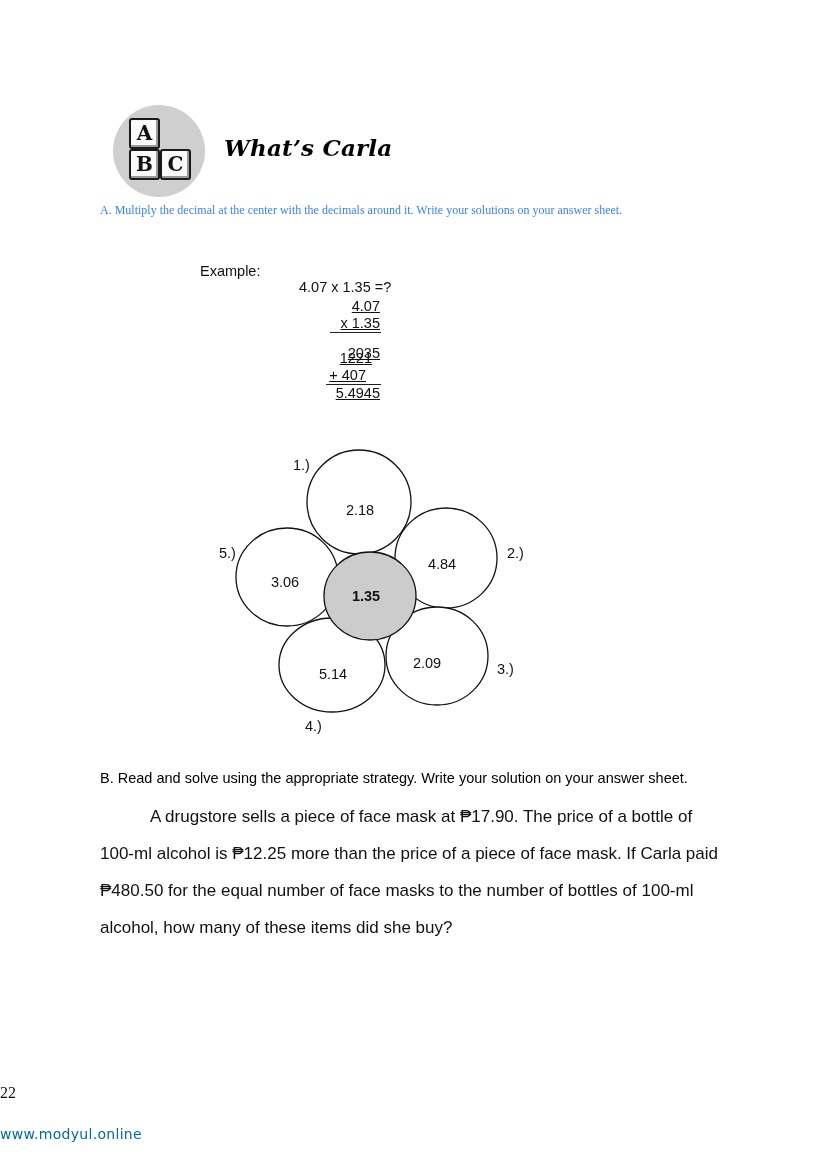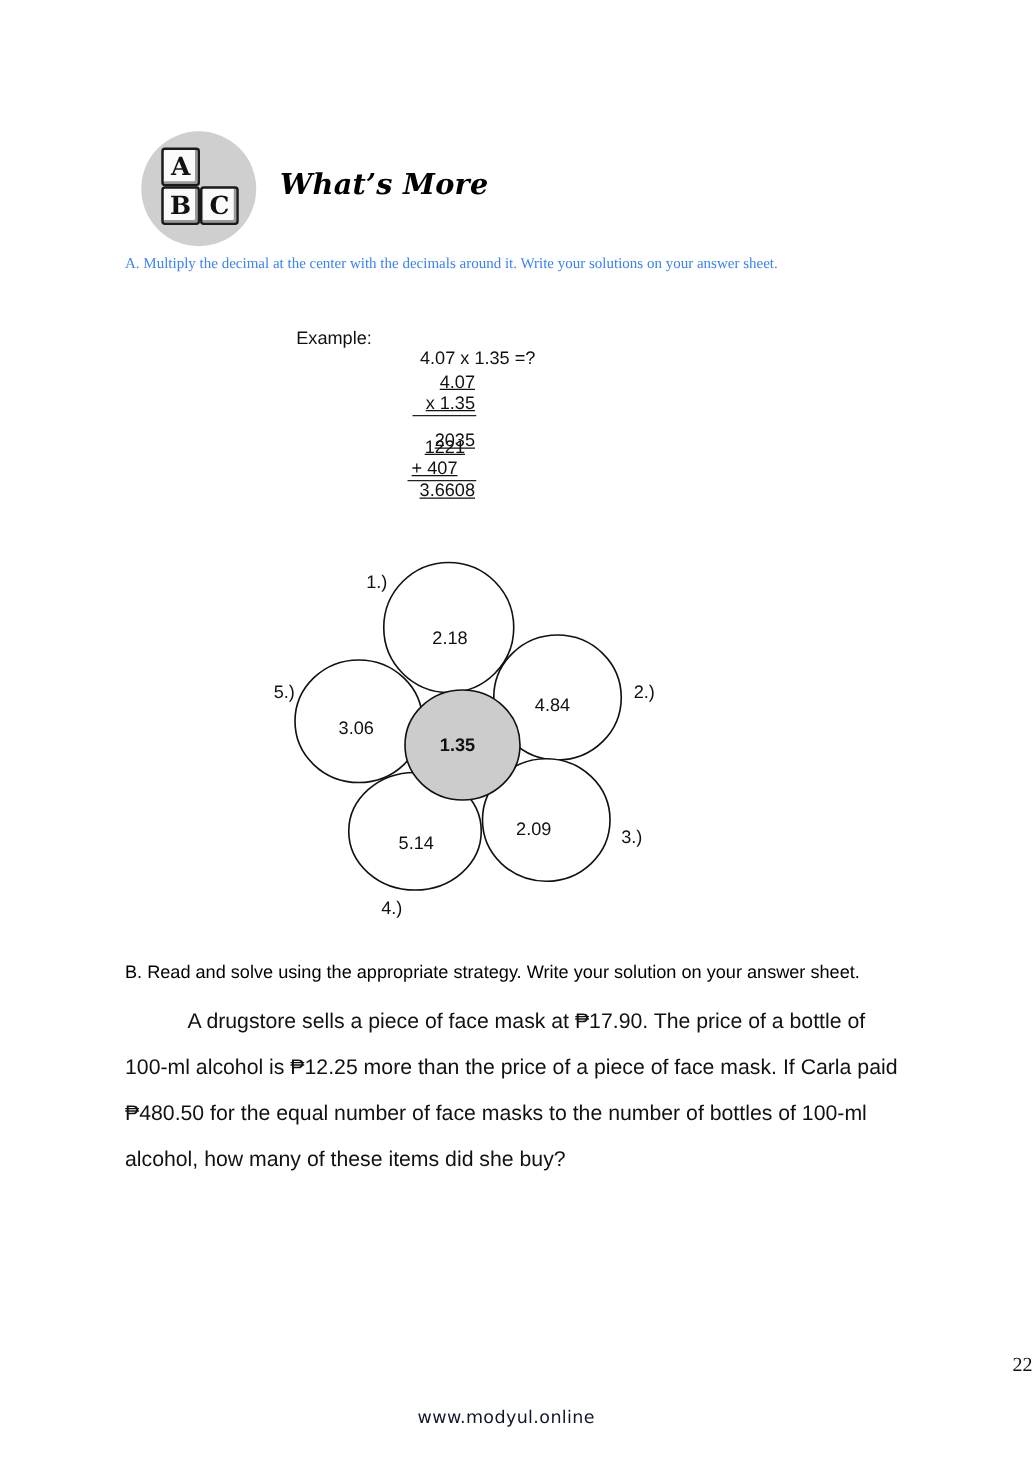--- a/index.html
+++ b/index.html
@@ -14,21 +14,21 @@
   #block-a { left: 129px; top: 118px; }
   #block-b { left: 129px; top: 149px; }
   #block-c { left: 160px; top: 149px; }
 
   #section-title { left: 224px; top: 134px; font-family: "DejaVu Serif", serif; font-weight: bold; font-style: italic; font-size: 23px; color: #000; letter-spacing: 0.2px; }
 
   
   #part-a-text { left: 100px; top: 200px; width: 627px; font-family: "Liberation Serif", serif; font-size: 12px; line-height: 21px; text-align: justify; text-align-last: left; color: #3b82f6; }
 
   
-  .ex { font-family: "Liberation Sans", sans-serif; font-size: 14.5px; color: #111; margin-left: 37px; }
+  .ex { font-family: "Liberation Sans", sans-serif; font-size: 14.5px; color: #111; }
   #example-label { left: 200px; top: 263px; }
   #example-equation { left: 299px; top: 279px; }
   .calc-line { position: absolute; right: calc(826px - 380px); text-align: right; font-family: "Liberation Sans", sans-serif; font-size: 14.5px; line-height: 16px; white-space: pre; text-decoration: underline; }
   #calc-1 { top: 298px; }
   #calc-2 { top: 315px; margin-left: 40px; }
   #calc-3 { top: 333px; margin-top: 12px; }
   #calc-4 { top: 350px; right: calc(826px - 372px); text-align: right; }
   #calc-5 { top: 367px; right: calc(826px - 366px); }
   #calc-6 { top: 385px; }
   .rule { position: absolute; height: 1px; background: #222; }
@@ -36,46 +36,46 @@
   #rule-2 { left: 326px; top: 384px; width: 55px; }
 
   
   #flower { left: 0; top: 0; width: 826px; height: 1169px; pointer-events: none; }
   #flower text { font-family: "Liberation Sans", sans-serif; font-size: 14.5px; fill: #111; }
 
   
   #part-b-heading { left: 100px; top: 770px; font-family: "Liberation Sans", sans-serif; font-size: 14.5px; color: #000000; }
   #problem-text { left: 100px; top: 798px; width: 630px; font-family: "Liberation Sans", sans-serif; font-size: 17px; line-height: 37px; color: #111; text-indent: 50px; }
 
-  #page-number { left: 0; width: 826px; top: 1084px; text-align: right; font-family: "Liberation Serif", serif; font-size: 16px; color: #111; }
-  #watermark { left: 0; width: 810px; top: 1126px; text-align: center; font-family: "DejaVu Sans", sans-serif; font-size: 14px; color: #0f172a; letter-spacing: 0.3px; }
+  #page-number { left: 0; width: 826px; top: 1084px; text-align: left; font-family: "Liberation Serif", serif; font-size: 16px; color: #111; }
+  #watermark { left: 0; width: 810px; top: 1126px; font-family: "DejaVu Sans", sans-serif; font-size: 14px; color: #0369a1; letter-spacing: 0.3px; }
 </style>
 </head>
 <body>
 
 <div id="logo-circle" class="abs"></div>
 <div id="block-a" class="block">A</div>
 <div id="block-b" class="block">B</div>
 <div id="block-c" class="block">C</div>
 
-<div id="section-title" class="abs">What’s More</div>
+<div id="section-title" class="abs">What’s Carla</div>
 
 <div id="part-a-text" class="abs">A. Multiply the decimal at the center with the decimals around it. Write your solutions on your answer sheet.</div>
 
 <div id="example-label" class="abs ex">Example:</div>
 <div id="example-equation" class="abs ex">4.07 x 1.35 =?</div>
 
 <div id="calc-1" class="calc-line">4.07</div>
 <div id="calc-2" class="calc-line">x 1.35</div>
 <div id="rule-1" class="rule"></div>
 <div id="calc-3" class="calc-line">2035</div>
 <div id="calc-4" class="calc-line">1221</div>
 <div id="calc-5" class="calc-line">+ 407</div>
 <div id="rule-2" class="rule"></div>
-<div id="calc-6" class="calc-line">3.6608</div>
+<div id="calc-6" class="calc-line">5.4945</div>
 
 <svg id="flower" class="abs" xmlns="http://www.w3.org/2000/svg">
   <g id="petals-layer">
       <ellipse cx="359" cy="502" rx="52" ry="52" fill="#ffffff" stroke="#111111" stroke-width="1.3"></ellipse>
       <text x="360" y="515" text-anchor="middle">2.18</text>
       <ellipse cx="446" cy="558" rx="51" ry="50" fill="#ffffff" stroke="#111111" stroke-width="1.3"></ellipse>
       <text x="442" y="569" text-anchor="middle">4.84</text>
       <ellipse cx="437" cy="656" rx="51" ry="49" fill="#ffffff" stroke="#111111" stroke-width="1.3"></ellipse>
       <text x="427" y="668" text-anchor="middle">2.09</text>
       <ellipse cx="332" cy="665" rx="53" ry="47" fill="#ffffff" stroke="#111111" stroke-width="1.3"></ellipse>

